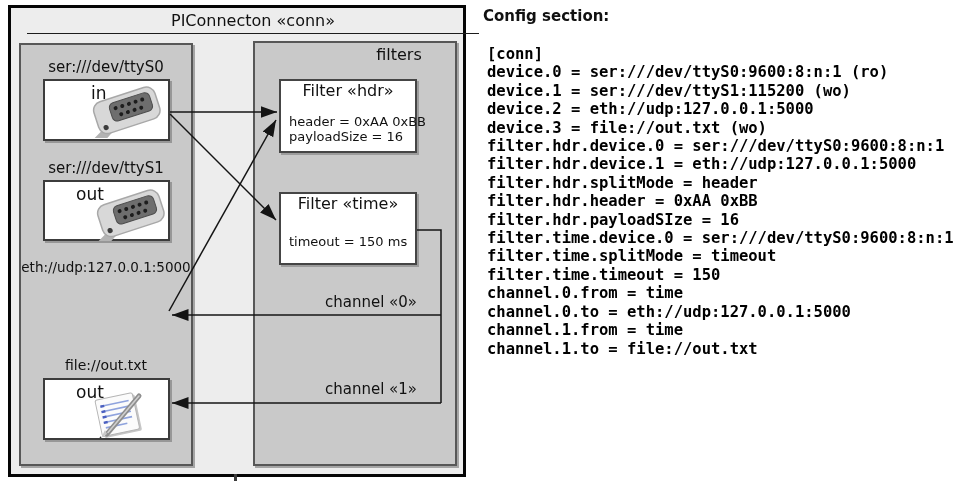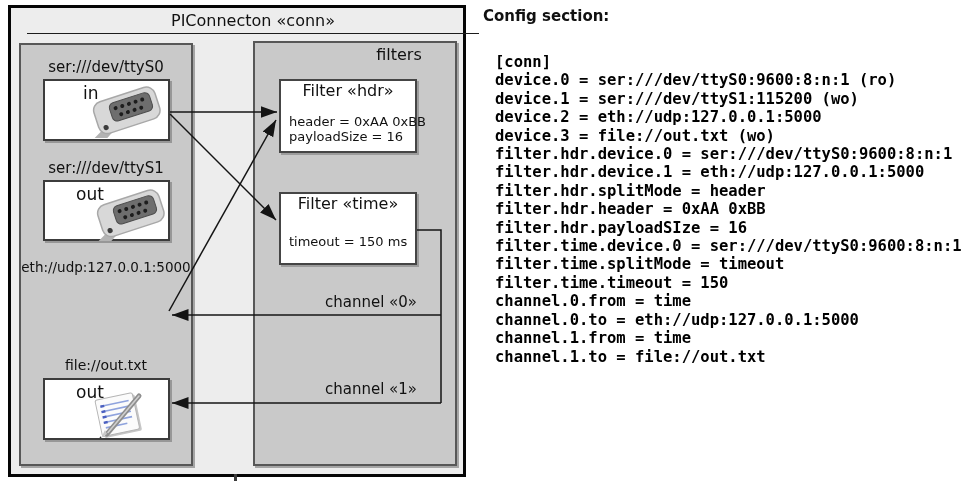--- a/index.html
+++ b/index.html
@@ -24,21 +24,21 @@
   .white-box{background:#ffffff;border:2px solid #3c3c3c;box-shadow:2px 2px 0 #979797;}
   .port-label{position:absolute;font-size:17px;line-height:19px;}
 
   .filter-box{background:#ffffff;border:2px solid #454545;box-shadow:2px 2px 0 #9c9c9c;}
   .filter-title{width:100%;text-align:center;font-size:16px;}
   .filter-props{position:absolute;left:8px;font-size:13px;line-height:15px;white-space:pre;}
 
   .channel-label{width:117px;text-align:right;font-size:15px;white-space:nowrap;}
 
   .cfg-heading{left:483px;top:7px;font-size:15px;font-weight:bold;white-space:nowrap;}
-  .cfg-body{left:483px;top:41px;margin:12px;font-family:"DejaVu Sans Mono",monospace;
+  .cfg-body{left:483px;top:41px;margin:4px;font-family:"DejaVu Sans Mono",monospace;
             font-size:15.5px;font-weight:bold;line-height:18.4px;white-space:pre;color:#000;}
 
   svg{display:block;}
   .overlay{left:0;top:0;pointer-events:none;}
 </style>
 </head>
 <body>
 
 <div class="root">
 
@@ -46,21 +46,21 @@
   <div class="abs frame-title">PIConnecton «conn»</div>
   <div class="abs frame-tick"></div>
 
   <div class="abs panel devices-panel"></div>
 
   <div class="abs panel filters-panel"></div>
   <div class="abs filters-title">filters</div>
 
   <div class="abs device-label" style="top:58px">ser:///dev/ttyS0</div>
   <div class="abs white-box" style="left:43px;top:79px;width:123px;height:58px">
-    <span class="port-label" style="left:38px;top:3px">in</span>
+    <span class="port-label" style="left:46px;top:3px">in</span>
     <svg class="abs" style="left:30px;top:5px" width="90" height="52" viewBox="0 0 90 52">
       <g transform="rotate(-18 45 26)">
         <path d="M8,50 Q20,45 31,38" stroke="#b3b3b3" stroke-width="9" fill="none" stroke-linecap="round"></path>
         <rect x="20" y="10" width="64" height="33" rx="9" fill="#d8d8d8" stroke="#a8a8a8" stroke-width="1.5"></rect>
         <rect x="36" y="15" width="42" height="19" rx="5" fill="#6e6e6e" stroke="#4d4d4d" stroke-width="1"></rect>
         <g fill="#1d1d1d">
           <circle cx="42" cy="21" r="2"></circle>
             <circle cx="49" cy="21" r="2"></circle>
             <circle cx="56" cy="21" r="2"></circle>
           <circle cx="63" cy="21" r="2"></circle>

